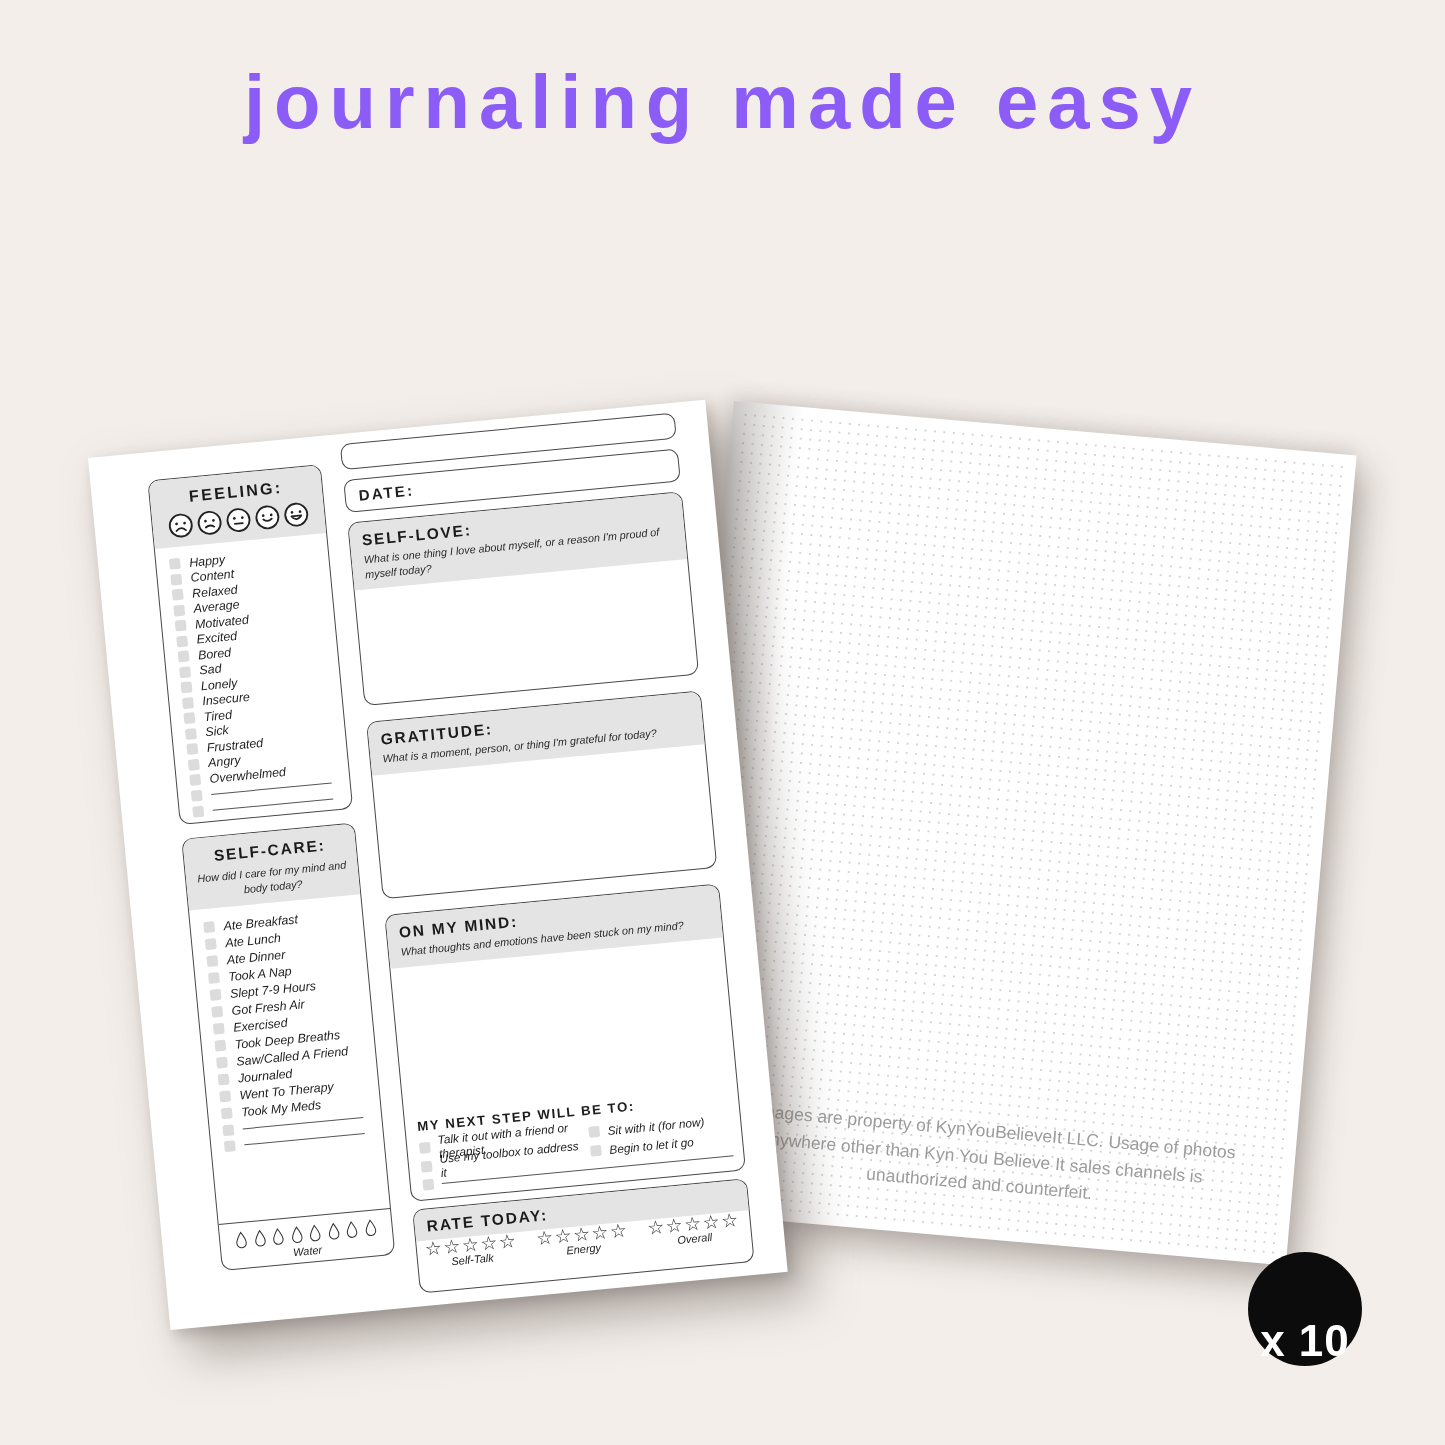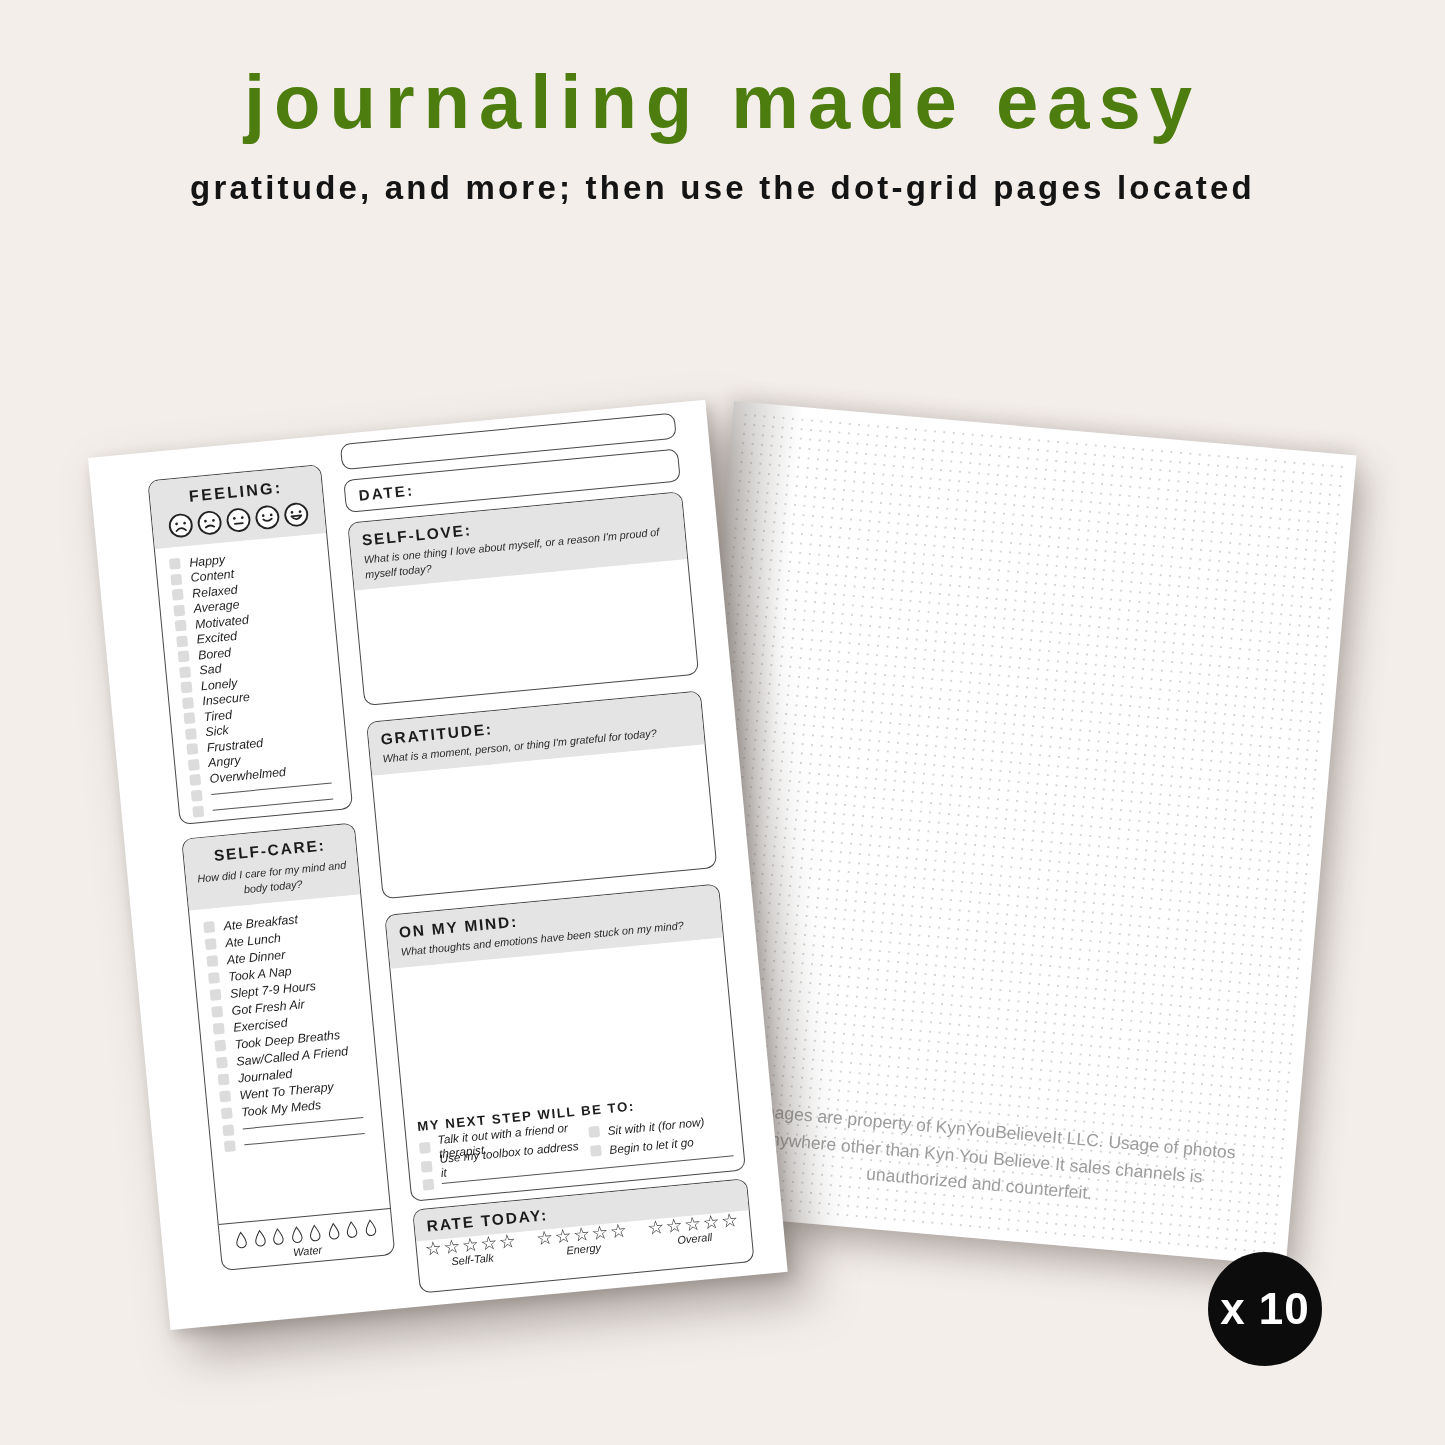--- a/index.html
+++ b/index.html
@@ -5,21 +5,21 @@
   html,body{margin:0;padding:0;}
   body{
     width:1445px;height:1445px;position:relative;overflow:hidden;
     background:#f3eeea;
     font-family:"Liberation Sans",sans-serif;
     color:#181818;
   }
   
   .hero{position:absolute;top:58px;left:0;width:100%;text-align:center;z-index:10;}
   .hero h1{
-    margin:0 0 20px;font-size:76px;font-weight:bold;letter-spacing:9px;color:#4d7c0f;
+    margin:0 0 20px;font-size:76px;font-weight:bold;letter-spacing:9px;color:#8b5cf6;
   }
   .hero .sub{
     font-size:33px;font-weight:bold;letter-spacing:3.2px;line-height:1.4;color:#141414;
   }
   
   .scene{position:absolute;inset:0;}
   .page{position:absolute;background:#ffffff;}
   
   .dot-page{
     left:734px;top:401px;width:625px;height:813px;
@@ -96,29 +96,28 @@
   .stars{font-style:normal;}
   .stars::before{content:"\2606\2606\2606\2606\2606";font-size:19px;letter-spacing:1.5px;color:#2d2d2d;}
   .rate-label{font-size:11px;font-style:italic;margin-top:-3px;}
   
   .badge{
     position:absolute;width:114px;height:114px;border-radius:50%;background:#0c0c0c;color:#fff;
     display:flex;align-items:center;justify-content:center;
     font-size:44px;font-weight:bold;letter-spacing:1px;z-index:6;
   }
   .badge-left{left:126px;top:1256px;}
-  .badge-right{left:1208px;top:1252px;}
+  .badge-right{left:1248px;top:1252px;align-items:flex-end;}
 </style>
 </head>
 <body>
 
 <div class="hero">
   <h1>journaling made easy</h1>
   <div class="sub">
-    <div>gratitude, and more; then use the dot-grid pages located</div>
   </div>
 </div>
 
 <div class="scene">
 
   <section class="page dot-page">
     <div class="dot-grid"></div>
     <div class="edge-shade"></div>
     <p class="disclaimer">All images are property of KynYouBelieveIt LLC. Usage of photos anywhere other than Kyn You Believe It sales channels is unauthorized and counterfeit.</p>
   </section>

